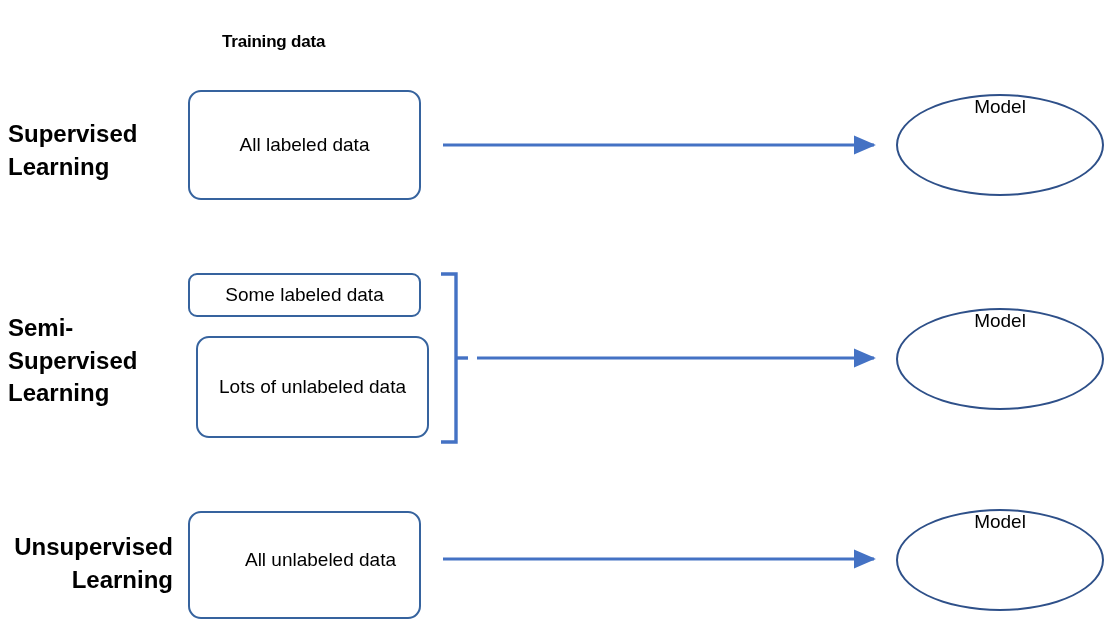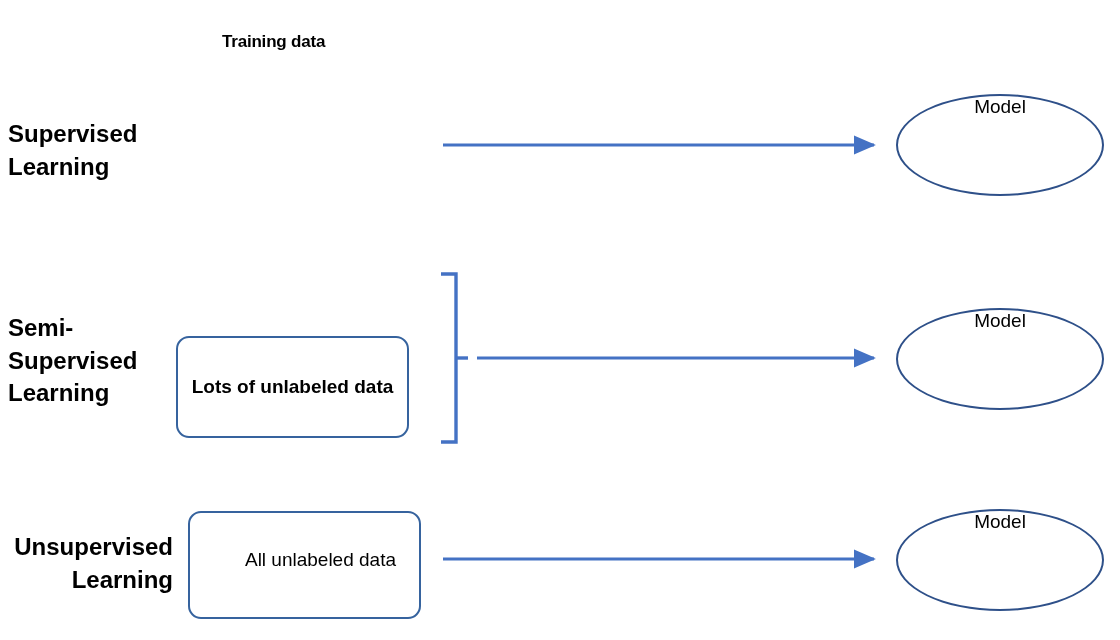--- a/index.html
+++ b/index.html
@@ -64,21 +64,21 @@
     color: #000000;
   }
   .box-all-labeled {
     left: 188px; top: 90px; width: 233px; height: 110px;
   }
   .box-some-labeled {
     left: 188px; top: 273px; width: 233px; height: 44px;
     border-radius: 9px;
   }
   .box-lots-unlabeled {
-    left: 176px; top: 336px; width: 233px; height: 102px; font-weight: bold;
+    left: 196px; top: 336px; width: 233px; height: 102px;
   }
   .box-all-unlabeled {
     left: 188px; top: 511px; width: 233px; height: 108px;
     align-items: flex-start;
     padding-top: 35px;
     padding-left: 32px;
   }
   .box-all-unlabeled .box-text { width: 100%; }
 
   
@@ -114,31 +114,37 @@
 
 <div id="canvas">
 
   <div class="diagram-title">Training data</div>
 
   <div class="row-label row-label-1">
     <div>Supervised</div>
     <div>Learning</div>
   </div>
 
+  <div class="data-box box-all-labeled">
+    <span class="box-text">All labeled data</span>
+  </div>
 
   <div class="model-ellipse ellipse-1">
     <span>Model</span>
   </div>
 
   <div class="row-label row-label-2">
     <div>Semi-</div>
     <div>Supervised</div>
     <div>Learning</div>
   </div>
 
+  <div class="data-box box-some-labeled">
+    <span class="box-text">Some labeled data</span>
+  </div>
 
   <div class="data-box box-lots-unlabeled">
     <span class="box-text">Lots of unlabeled data</span>
   </div>
 
   <div class="model-ellipse ellipse-2">
     <span>Model</span>
   </div>
 
   <div class="row-label row-label-3">

